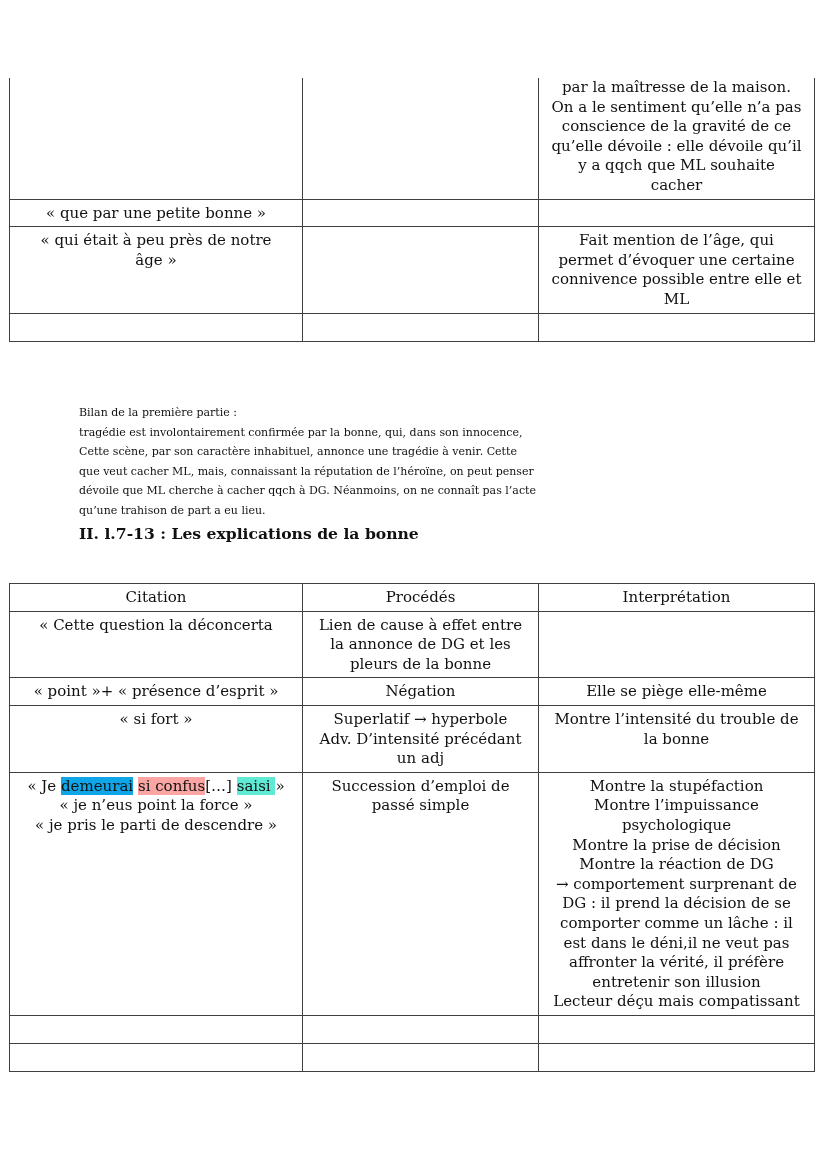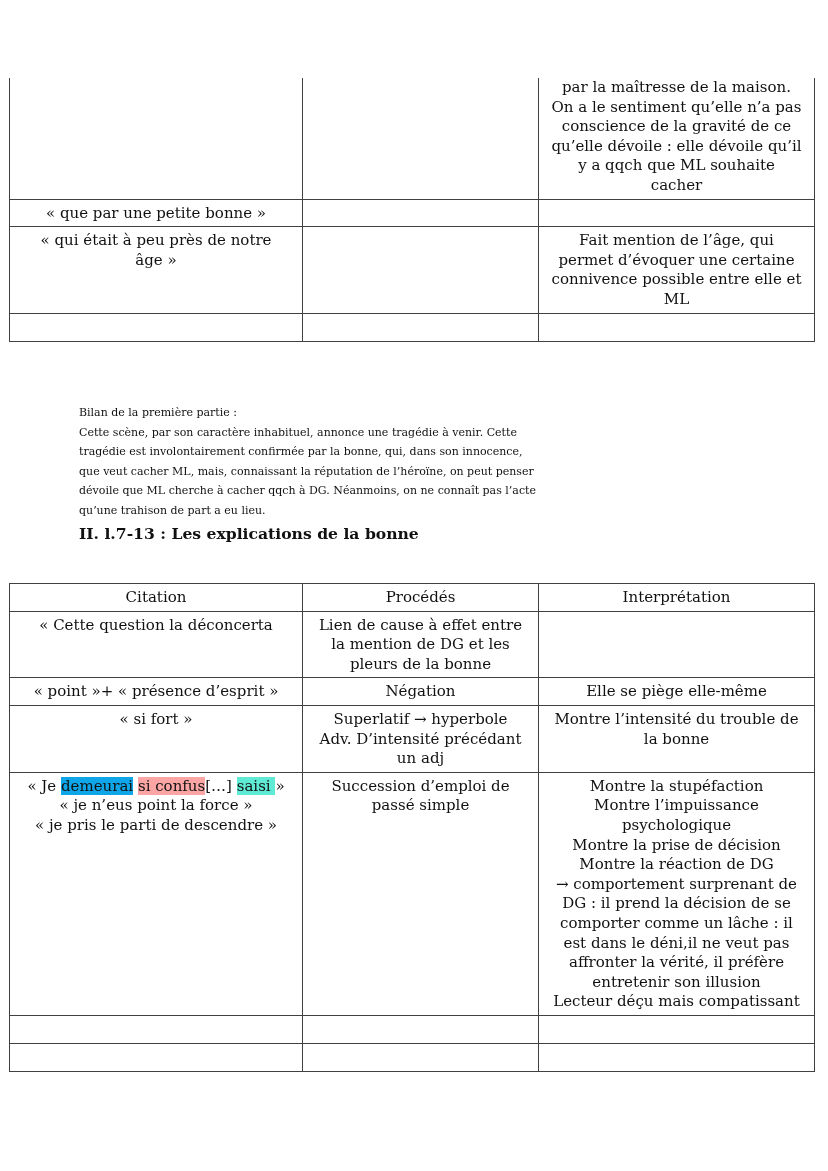--- a/index.html
+++ b/index.html
@@ -95,22 +95,22 @@
   <tr>
     <td class="empty"></td>
     <td class="empty"></td>
     <td class="empty"></td>
   </tr>
 </tbody>
   </table>
 
 <div class="bilan">
   <span class="line">Bilan de la première partie :</span>
+  <span class="line">tragédie est involontairement confirmée par la bonne, qui, dans son innocence,</span>
   <span class="line">Cette scène, par son caractère inhabituel, annonce une tragédie à venir. Cette</span>
-  <span class="line">tragédie est involontairement confirmée par la bonne, qui, dans son innocence,</span>
   <span class="line">que veut cacher ML, mais, connaissant la réputation de l’héroïne, on peut penser</span>
   <span class="line">dévoile que ML cherche à cacher qqch à DG. Néanmoins, on ne connaît pas l’acte</span>
   <span class="line">qu’une trahison de part a eu lieu.</span>
 </div>
 
 <div class="heading">II. l.7-13 : Les explications de la bonne</div>
 
 <table id="table-bottom">
   <colgroup>
       <col class="c1">
@@ -122,21 +122,21 @@
     <td>Citation</td>
     <td>Procédés</td>
     <td>Interprétation</td>
   </tr>
   <tr>
     <td>
       <span class="line">« Cette question la déconcerta</span>
     </td>
     <td>
       <span class="line">Lien de cause à effet entre</span>
-      <span class="line">la mention de DG et les</span>
+      <span class="line">la annonce de DG et les</span>
       <span class="line">pleurs de la bonne</span>
     </td>
     <td></td>
   </tr>
   <tr>
     <td>
       <span class="line">« point »+ « présence d’esprit »</span>
     </td>
     <td>
       <span class="line">Négation</span>

